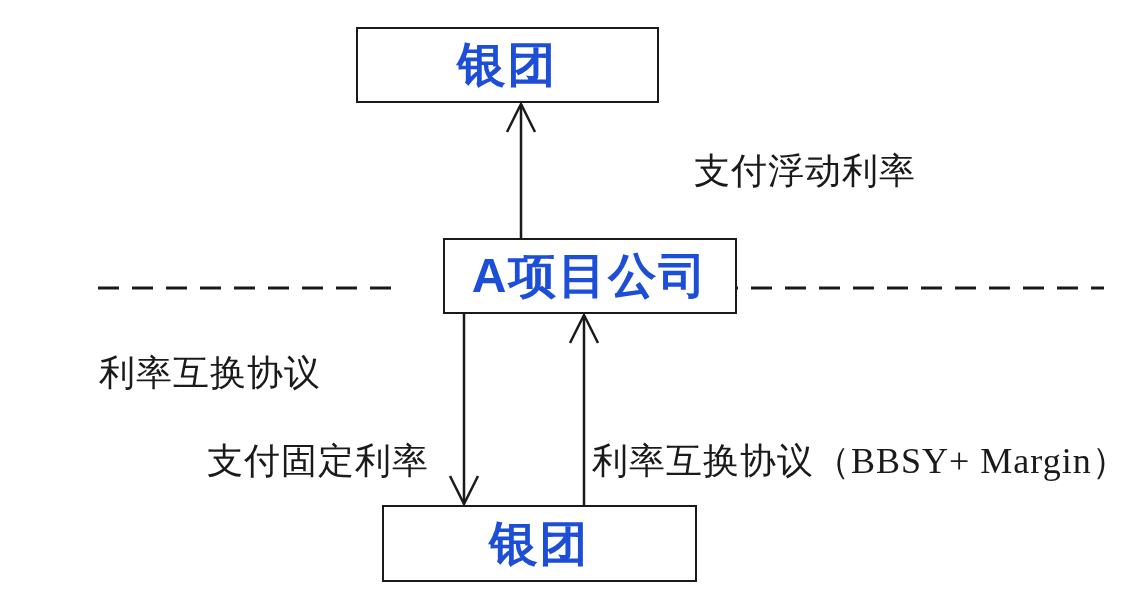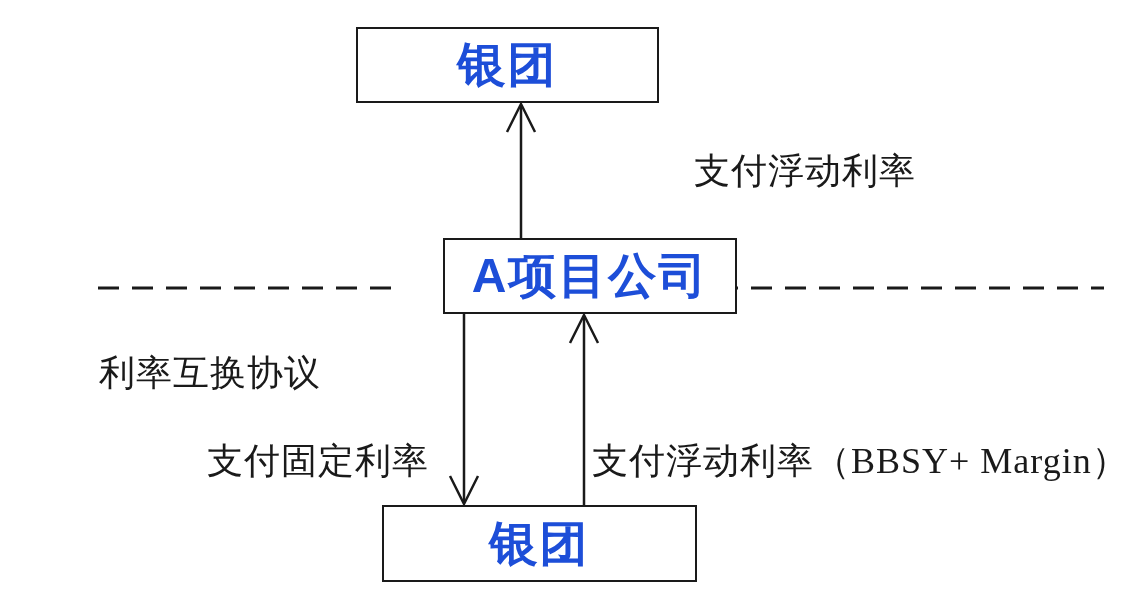--- a/index.html
+++ b/index.html
@@ -97,15 +97,15 @@
     <span>银团</span>
   </div>
 
 
   <div class="anno anno-swap">利率互换协议</div>
 
   <div class="anno anno-pay-floating">支付浮动利率</div>
 
   <div class="anno anno-pay-fixed">支付固定利率</div>
 
-  <div class="anno anno-receive-floating">支付浮动利率（BBSY+ Margin）</div>
+  <div class="anno anno-receive-floating">利率互换协议（BBSY+ Margin）</div>
 
 </div>
 
 </body></html>

